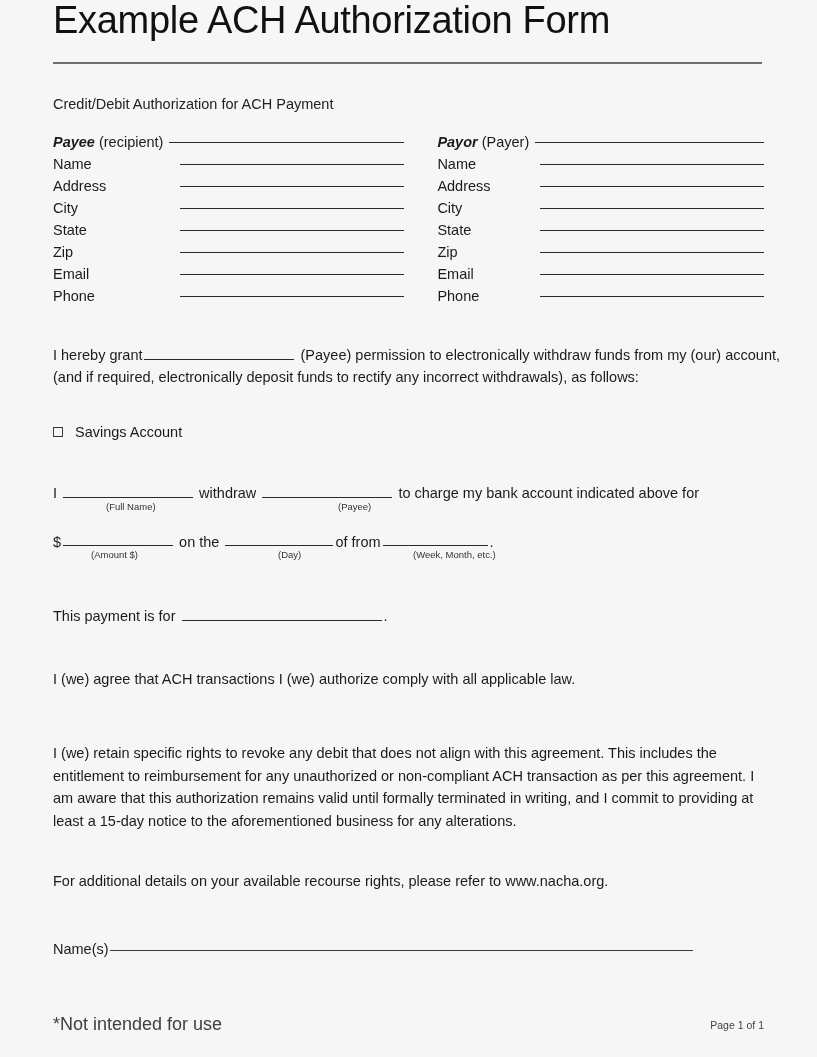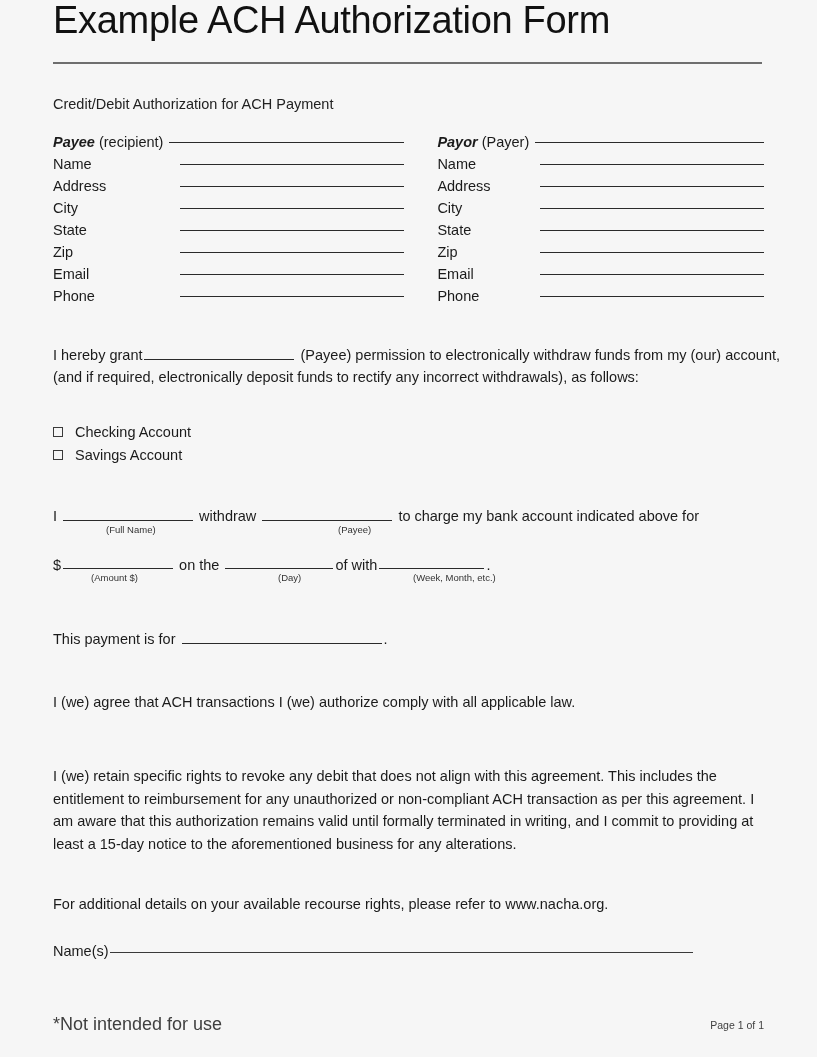--- a/index.html
+++ b/index.html
@@ -152,21 +152,21 @@
     width: 725px;
   }
   .p-payment-for { margin-top: 42px; }
   .blank-purpose { width: 200px; }
   .p-comply { margin-top: 40px; }
   .p-rights { margin-top: 52px; }
   .p-nacha { margin-top: 38px; }
 
   
   .sig-names {
-    margin-top: 27px;
+    margin-top: 48px;
     display: flex;
     align-items: baseline;
     font-size: 14.5px;
   }
   .sig-names .fill {
     flex: 1 1 auto;
     border-bottom: 1.4px solid #3a3a3a;
     position: relative;
     top: -3px;
     margin-left: 1px;
@@ -275,39 +275,35 @@
     </div>
 
   </div>
 
   <div class="grant"><span>I hereby grant</span><span class="inline-blank blank-grant"></span> <span>(Payee) permission to electronically withdraw funds from my (our) account, (and if required, electronically deposit funds to rectify any incorrect withdrawals), as follows:</span></div>
 
   <div class="accounts">
     <div class="checks">
       <div class="check-row">
         <span class="cbox"></span>
-        <span>Checking Account</span>
-      </div>
-      <div class="check-row">
-        <span class="cbox"></span>
         <span>Savings Account</span>
       </div>
     </div>
 
   </div>
 
   <div class="auth-block">
 
     <div class="auth-line"><span>I</span> <span class="inline-blank blank-name"></span> <span>withdraw</span> <span class="inline-blank blank-payee"></span> <span>to charge my bank account indicated above for</span></div>
     <div class="sublabels">
       <span style="left:53px;">(Full Name)</span>
       <span style="left:285px;">(Payee)</span>
     </div>
 
-    <div class="auth-line2"><span>$</span><span class="inline-blank blank-amt"></span> <span>on the</span> <span class="inline-blank blank-day"></span><span>of with</span><span class="inline-blank blank-freq"></span><span>.</span></div>
+    <div class="auth-line2"><span>$</span><span class="inline-blank blank-amt"></span> <span>on the</span> <span class="inline-blank blank-day"></span><span>of from</span><span class="inline-blank blank-freq"></span><span>.</span></div>
     <div class="sublabels">
       <span style="left:38px;">(Amount $)</span>
       <span style="left:225px;">(Day)</span>
       <span style="left:360px;">(Week, Month, etc.)</span>
     </div>
 
   </div>
 
   <div class="para p-payment-for"><span>This payment is for</span> <span class="inline-blank blank-purpose"></span><span>.</span></div>
 

